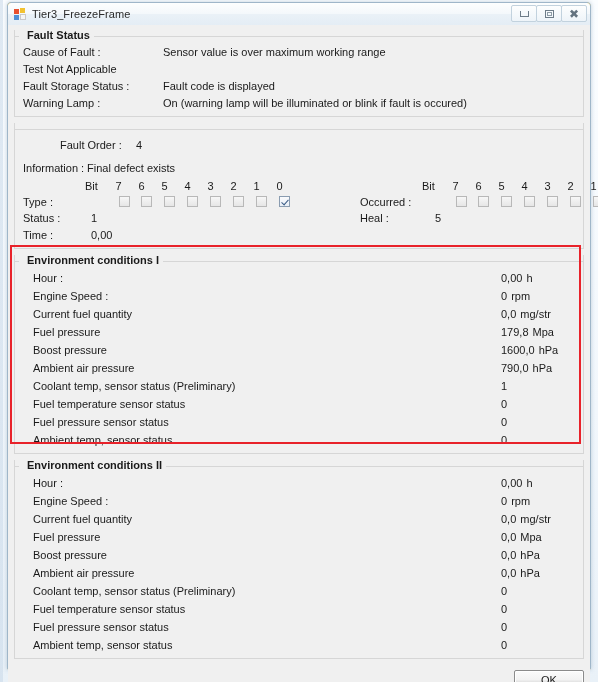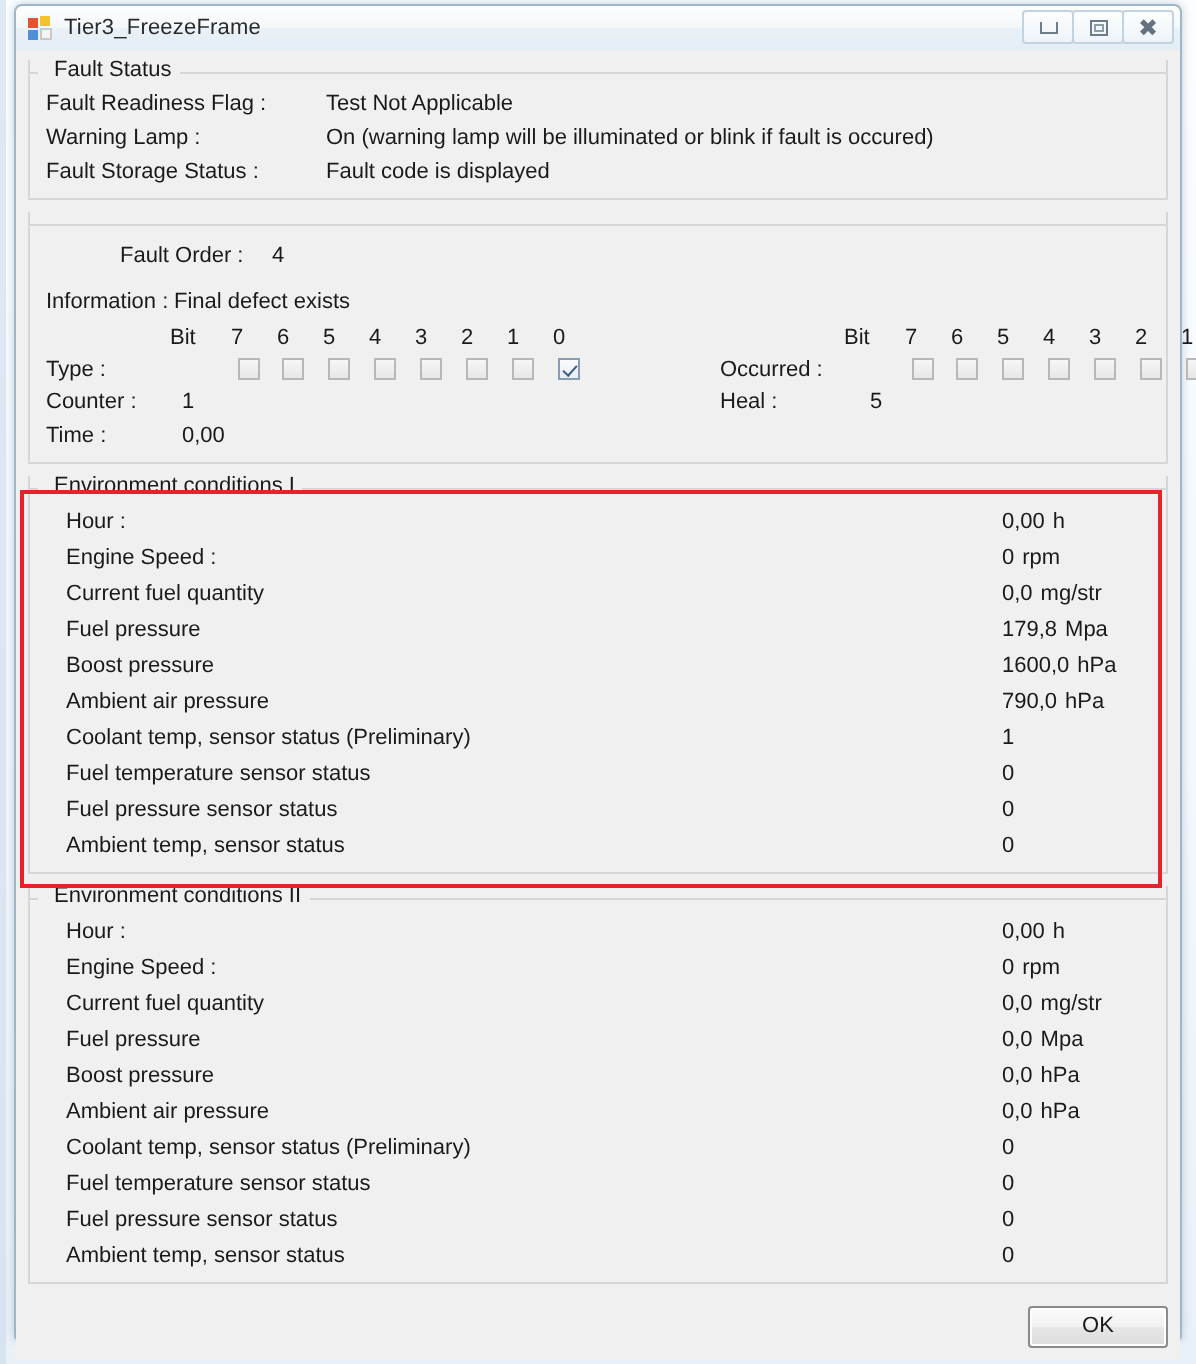--- a/index.html
+++ b/index.html
@@ -136,20 +136,21 @@
     margin-top: -1px;
   }
   .gb-title {
     font-size: 11px;
     color: #1a1a1a;
     padding: 0 4px 0 8px;
     white-space: nowrap;
     line-height: 12px;
     position: relative;
     top: -1px;
+    font-weight: bold;
   }
   .gb-rule-left {
     width: 4px;
     border-top: 1px solid #d6d6d6;
     height: 0;
     position: relative;
     top: 0px;
   }
   .gb-rule-right {
     flex: 1;
@@ -317,30 +318,33 @@
   <div class="client">
 
     <div class="groupbox">
       <div class="gb-header">
         <span class="gb-rule-left"></span>
         <span class="gb-title">Fault Status</span>
         <span class="gb-rule-right"></span>
       </div>
       <div class="gb-body">
         <div class="row fs-row">
-          <span class="lbl">Fault Readiness Flag :</span>
+          <span class="lbl">Cause of Fault :</span>
+          <span class="val">Sensor value is over maximum working range</span>
+        </div>
+        <div class="row fs-row">
           <span class="val">Test Not Applicable</span>
+        </div>
+        <div class="row fs-row">
+          <span class="lbl">Fault Storage Status :</span>
+          <span class="val">Fault code is displayed</span>
         </div>
         <div class="row fs-row">
           <span class="lbl">Warning Lamp :</span>
           <span class="val">On (warning lamp will be illuminated or blink if fault is occured)</span>
-        </div>
-        <div class="row fs-row">
-          <span class="lbl">Fault Storage Status :</span>
-          <span class="val">Fault code is displayed</span>
         </div>
       </div>
     </div>
 
     <div class="groupbox">
       <div class="gb-header">
         <span class="gb-rule-left"></span>
         <span class="gb-rule-right"></span>
       </div>
       <div class="gb-body">
@@ -391,21 +395,21 @@
                   <span class="cb"></span>
                 </span>
               <span class="cbcell">
                   <span class="cb"></span>
                 </span>
               <span class="cbcell">
                   <span class="cb checked"></span>
                 </span>
             </div>
             <div class="row">
-              <span class="lbl" style="flex:0 0 62px">Counter :</span>
+              <span class="lbl" style="flex:0 0 62px">Status :</span>
               <span class="val" style="padding-left:6px">1</span>
             </div>
             <div class="row cf-time">
               <span class="lbl">Time :</span>
               <span class="val" style="padding-left:6px">0,00</span>
             </div>
           </div>
 
           <div class="bits-col right">
             <div class="bit-header">

